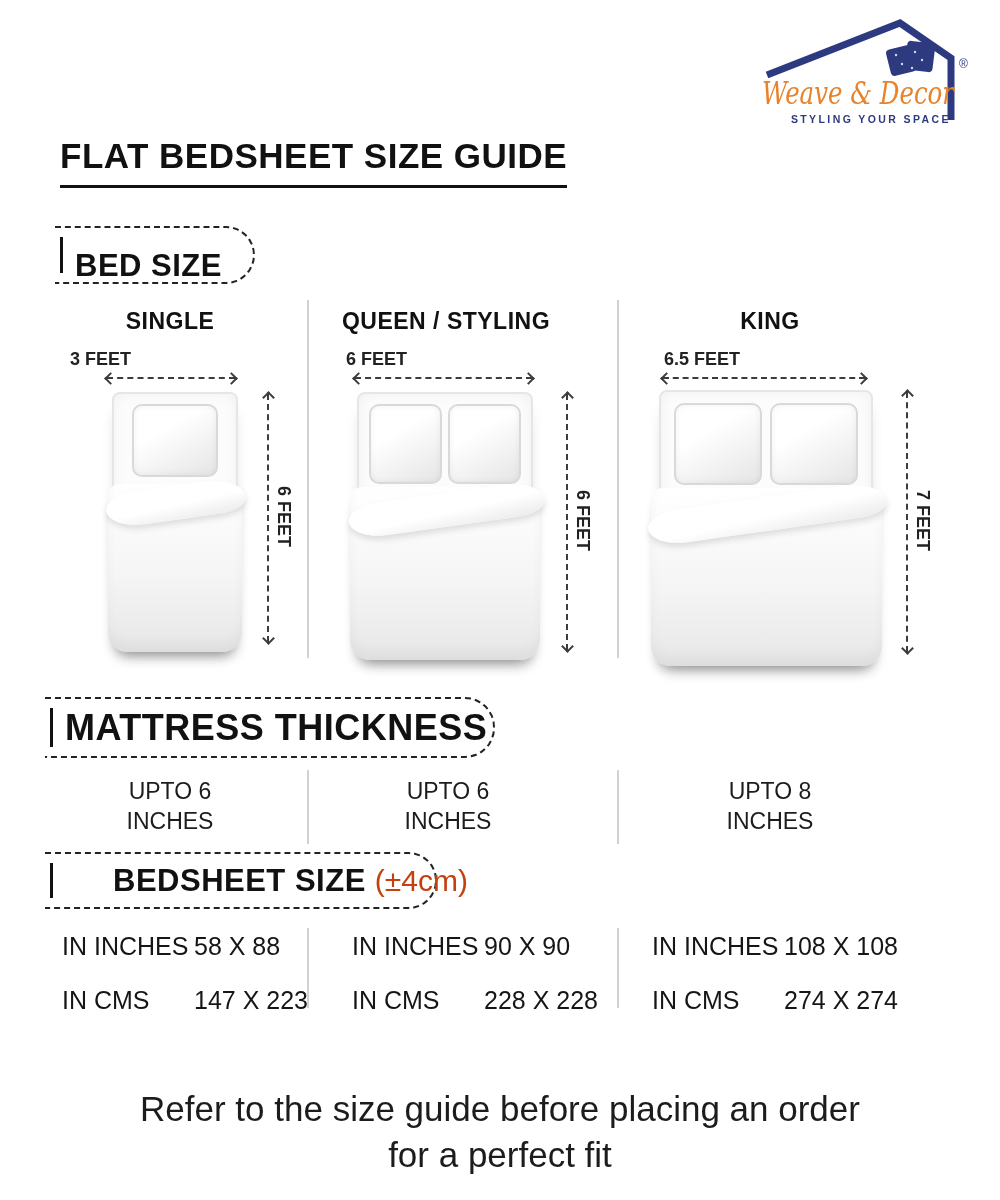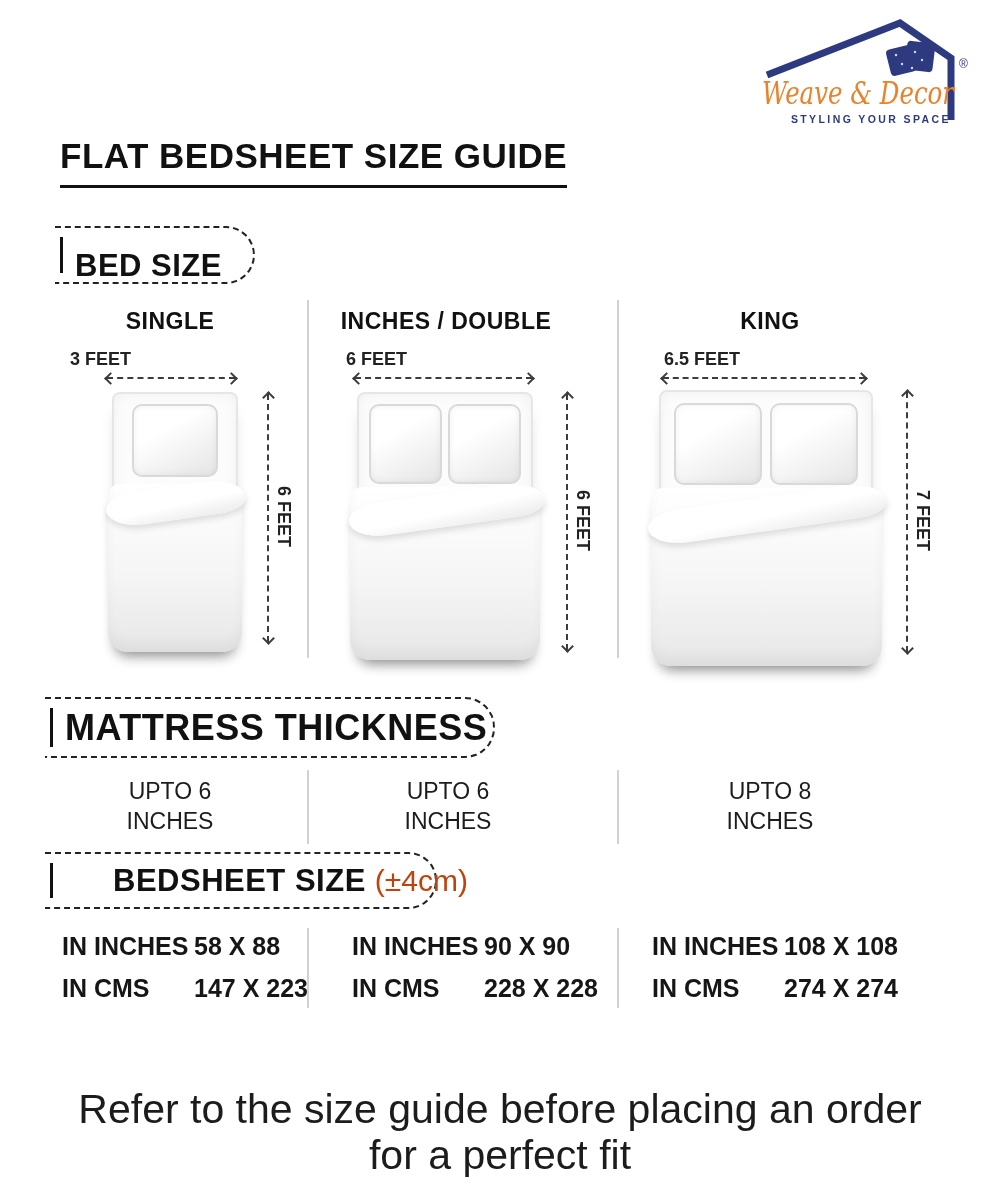--- a/index.html
+++ b/index.html
@@ -97,28 +97,28 @@
 
   
   .upto {
     position:absolute; top:776px; width:220px; text-align:center;
     font-size:23px; line-height:30px; color:#1c1c1c; font-weight:normal;
   }
 
   
   .size-cell {
     position:absolute; top:932px; display:grid;
-    grid-template-columns:132px auto; row-gap:13px;
-    font-size:25px; font-weight:bold; color:#161616; white-space:nowrap;
+    grid-template-columns:132px auto; row-gap:25px;
+    font-size:25px; font-weight:normal; color:#161616; white-space:nowrap;
   }
 
   
   .footer {
     position:absolute; left:0; top:1086px; width:1000px; text-align:center;
-    font-size:41px; line-height:46px; font-weight:300; color:#1c1c1c;
+    font-size:35px; line-height:46px; font-weight:300; color:#1c1c1c;
   }
 </style>
 </head>
 <body>
 
 <div class="page">
 
   <svg class="logo" viewBox="0 0 238 120" aria-hidden="true">
     <path d="M 25 65 L 158 13 L 209 48 L 209 110" fill="none" stroke="#2e3a80" stroke-width="7" stroke-linejoin="miter"></path>
     <g>
@@ -151,21 +151,21 @@
   <div class="bed-name" style="left:40px;">SINGLE</div>
   <div class="wlabel" style="left:70px;">3 FEET</div>
   <div class="harrow" style="left:107px; top:377px; width:128px;"></div>
   <div class="bed" style="left:112px; top:392px; width:122px; height:250px;">
     <div class="pillow single"></div>
     <div class="duvet"></div>
   </div>
   <div class="varrow" style="left:267px; top:394px; height:248px;"></div>
   <div class="vlabel" style="left:238px; top:506px;">6 FEET</div>
 
-  <div class="bed-name" style="left:316px;">INCHES / DOUBLE</div>
+  <div class="bed-name" style="left:316px;">QUEEN / STYLING</div>
   <div class="wlabel" style="left:346px;">6 FEET</div>
   <div class="harrow" style="left:355px; top:377px; width:177px;"></div>
   <div class="bed" style="left:357px; top:392px; width:172px; height:258px;">
     <div class="pillow left"></div>
     <div class="pillow right"></div>
     <div class="duvet"></div>
   </div>
   <div class="varrow" style="left:566px; top:394px; height:256px;"></div>
   <div class="vlabel" style="left:537px; top:510px;">6 FEET</div>
 

